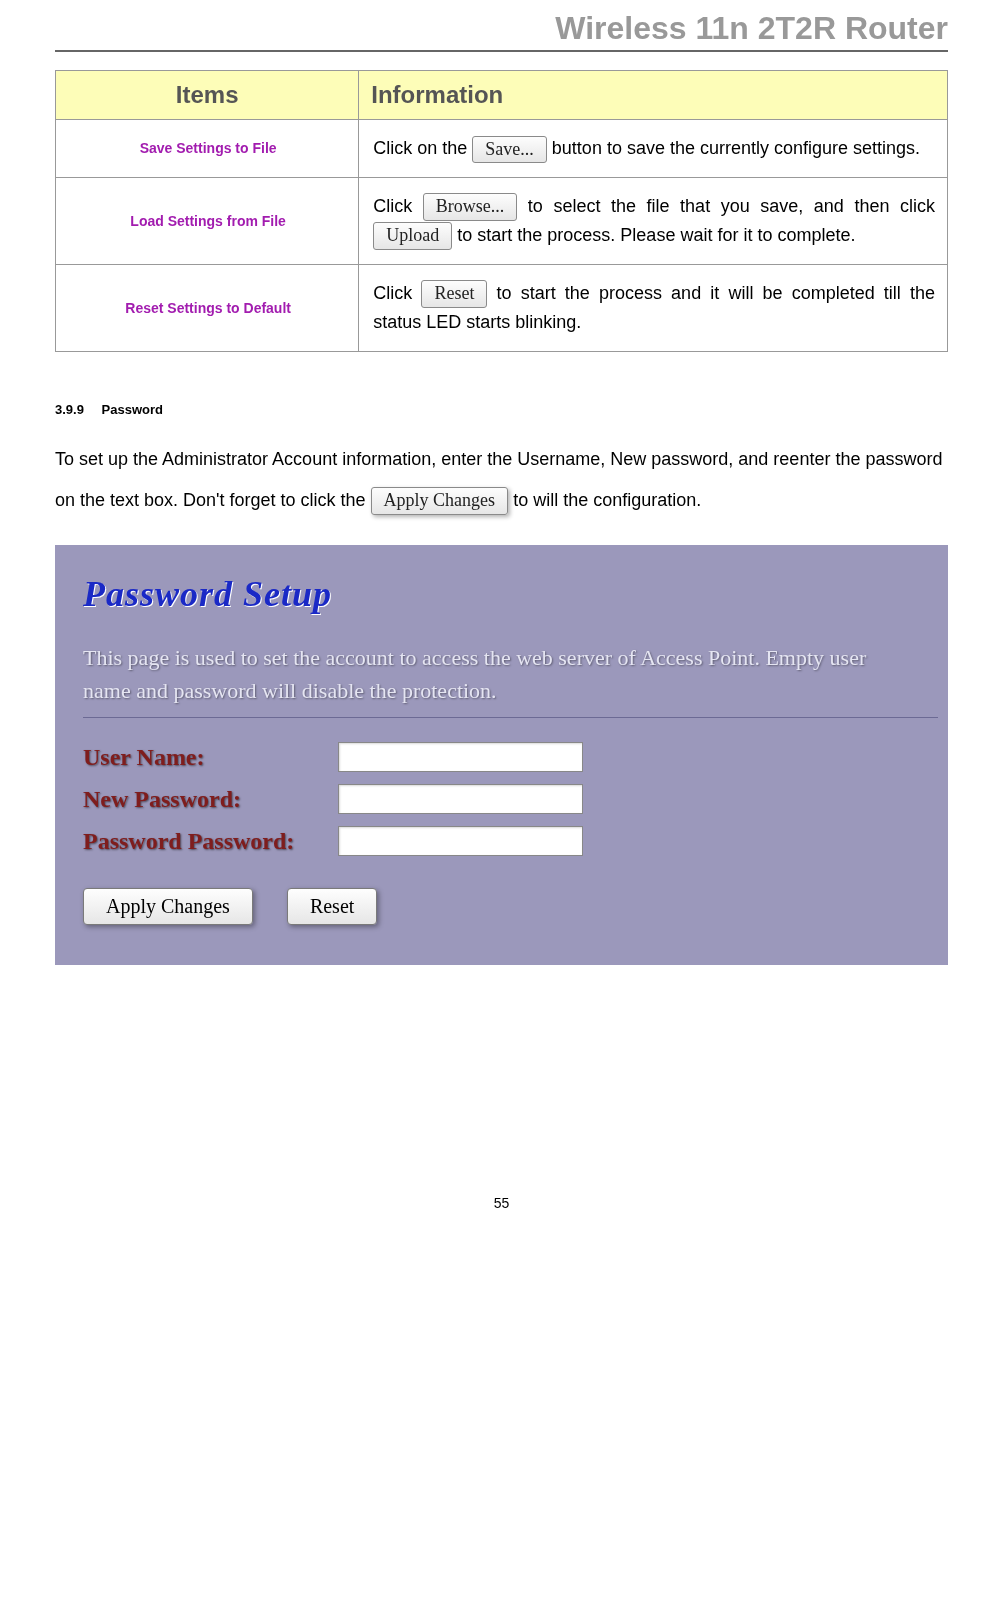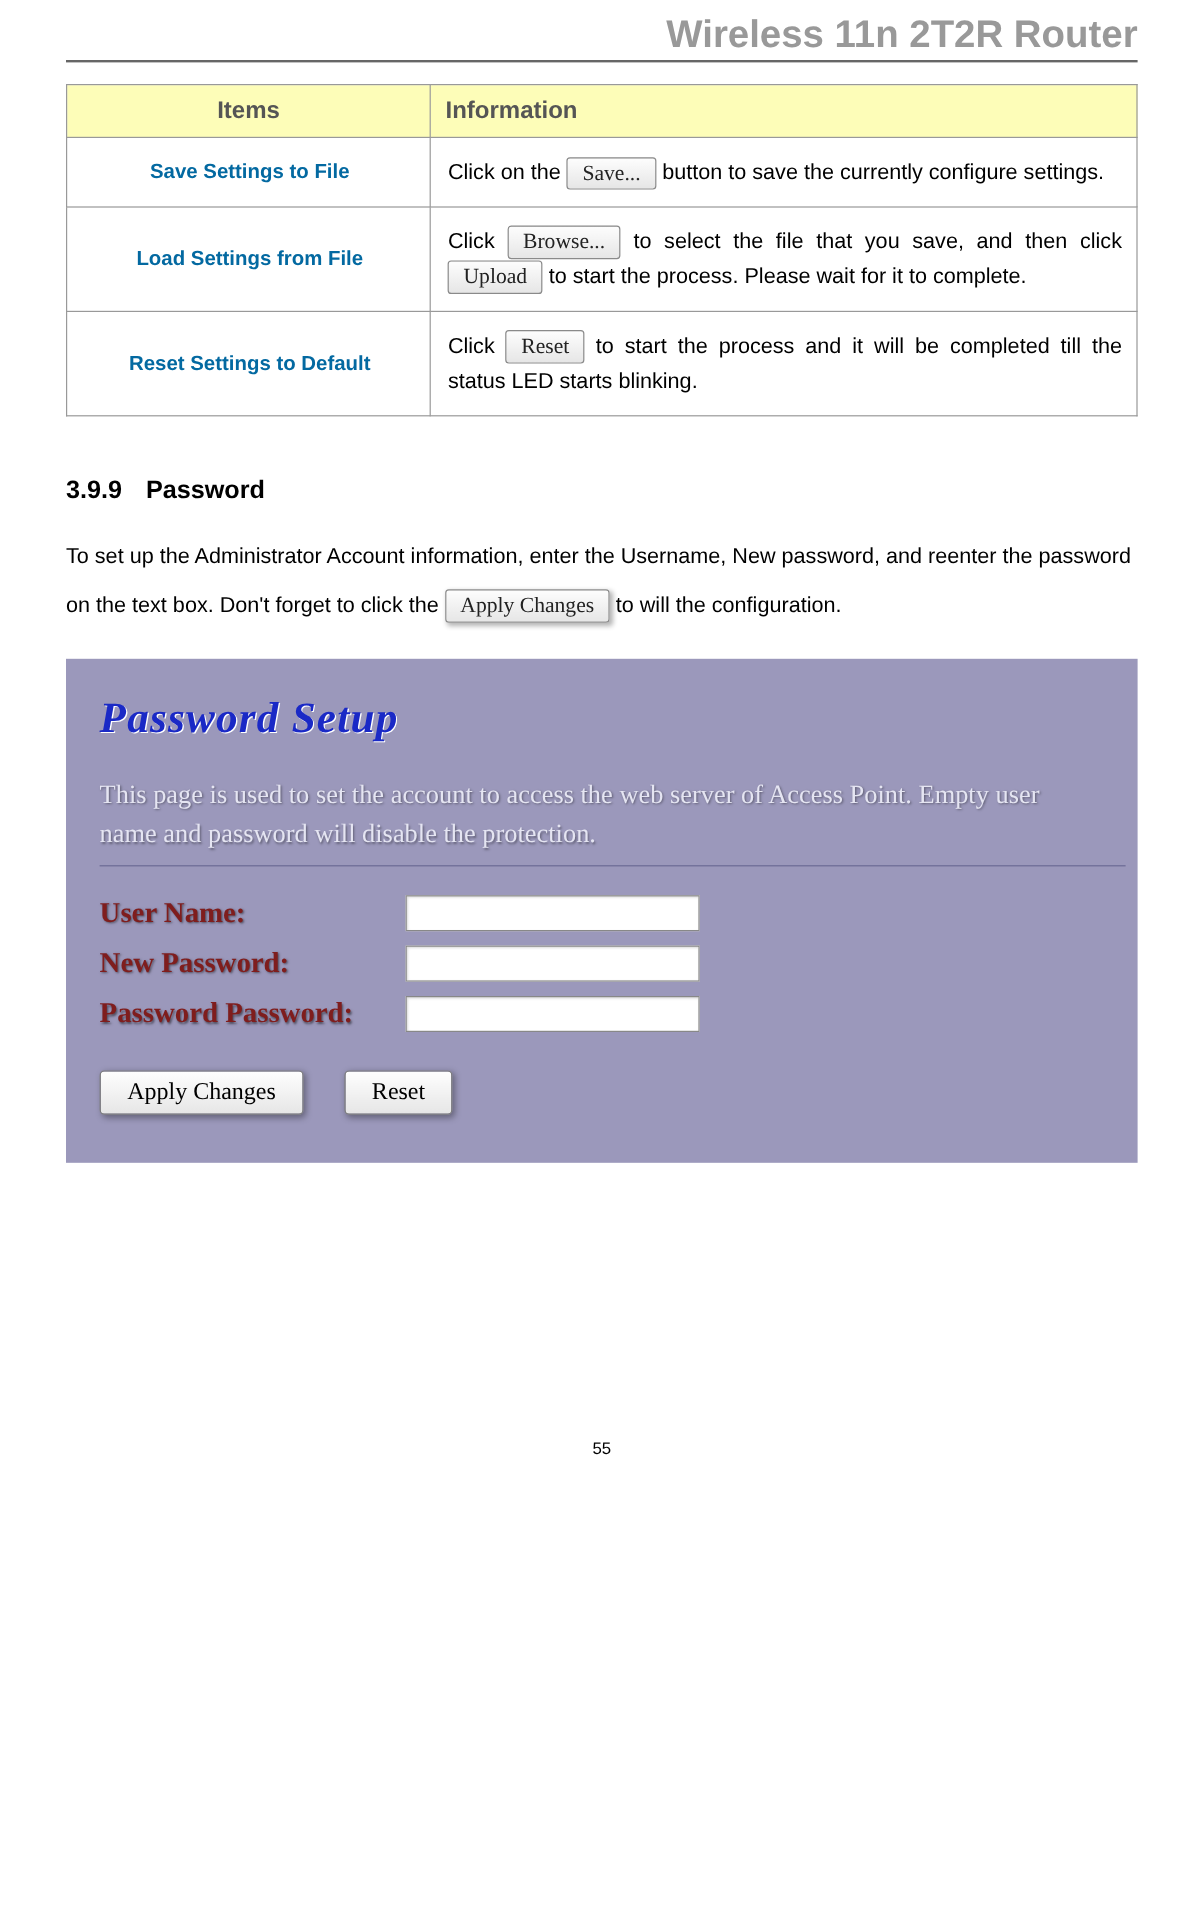--- a/index.html
+++ b/index.html
@@ -29,29 +29,29 @@
 .info-table th, .info-table td {
   border: 1px solid #999;
   padding: 14px 12px 14px 14px;
   vertical-align: middle;
 }
 .info-table th {
   background: #fdfdb8;
   color: #555;
   font-weight: bold;
   text-align: left;
-  font-size: 20px;
+  font-size: 24px;
   padding: 10px 12px;
 }
 .info-table th.col1 { width: 34%; text-align: center; }
 .info-table td.col1 {
   text-align: center;
   font-weight: bold;
-  color: #0369a1;
-  font-size: 17px;
+  color: #a21caf;
+  font-size: 14px;
 }
 .info-table td.col2 {
   text-align: justify;
   line-height: 1.6;
 }
 .inline-btn {
   display: inline-block;
   border: 1px solid #8a8a8a;
   border-radius: 3px;
   background: linear-gradient(#fdfdfd, #e6e6e6);
@@ -59,21 +59,21 @@
   font-family: "Times New Roman", serif;
   font-size: 18px;
   color: #222;
   vertical-align: middle;
   line-height: 1.3;
 }
 .inline-btn.shadow {
   box-shadow: 2px 2px 4px rgba(0,0,0,.3);
 }
 h3.section-head {
-  font-size: 21px;
+  font-size: 13px;
   font-weight: bold;
   margin: 30px 0 22px 0;
 }
 .section-head .num { margin-right: 14px; }
 p.body-text {
   line-height: 2.3;
   margin-bottom: 24px;
 }
 .panel {
   width: 100%;

